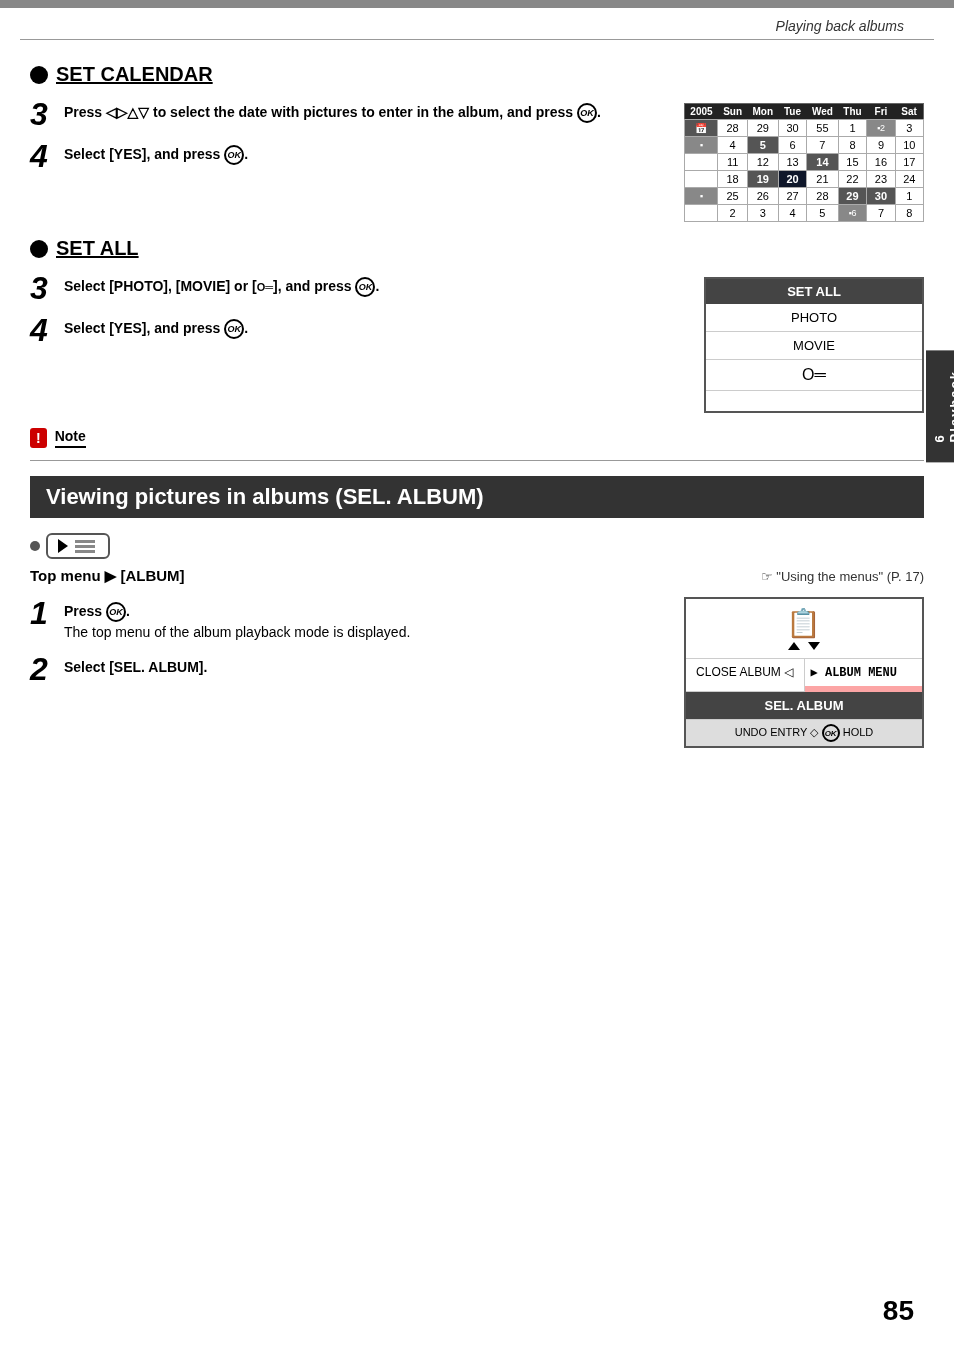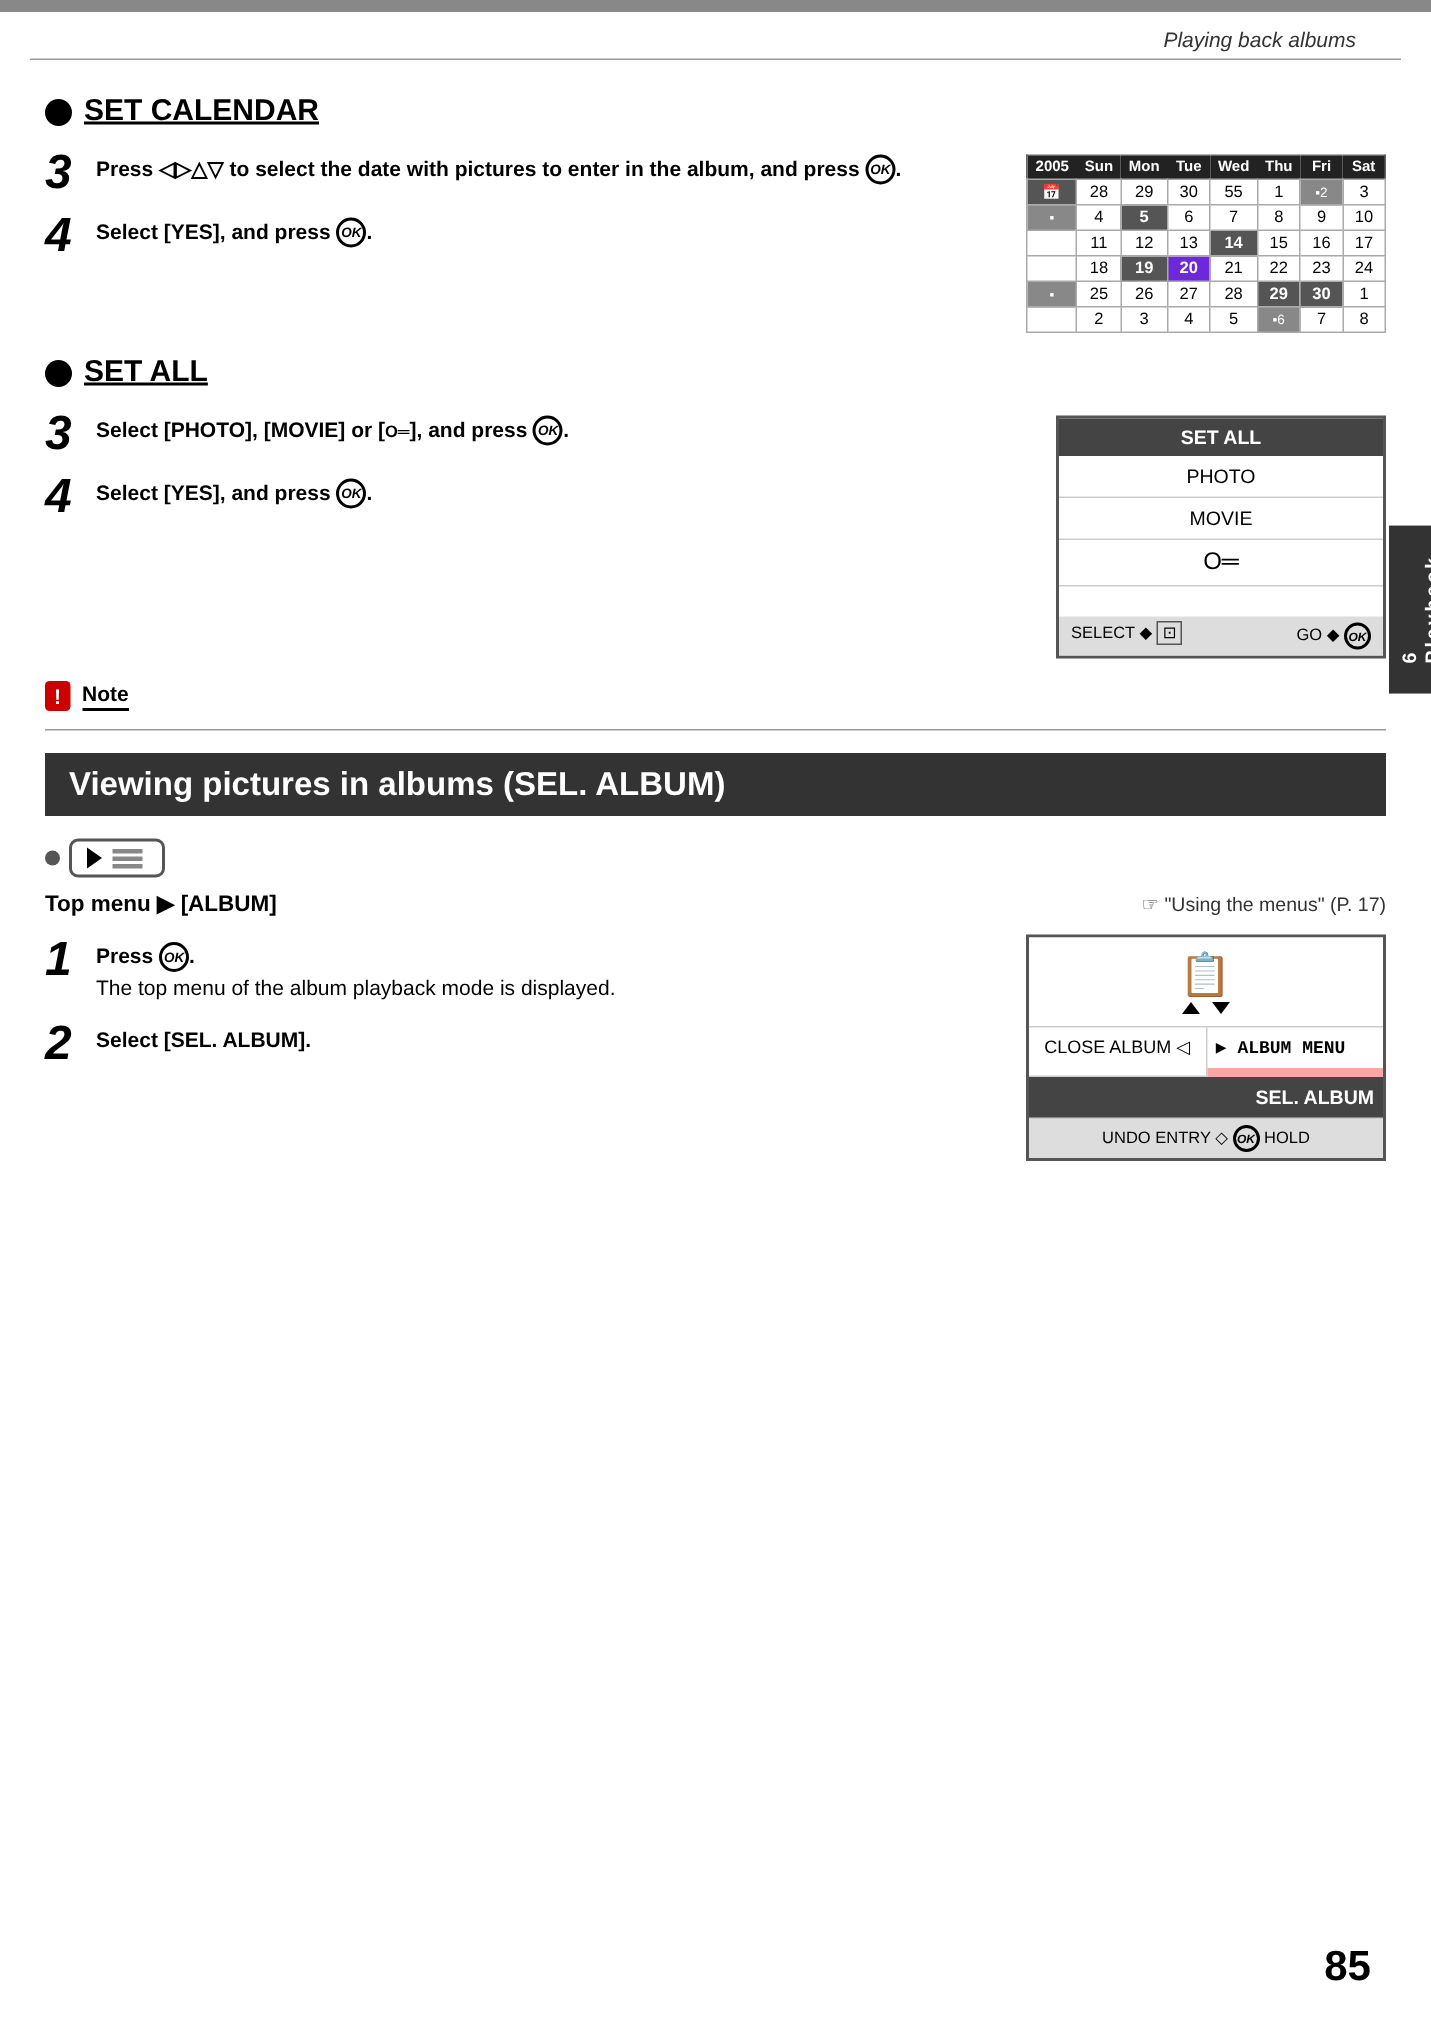--- a/index.html
+++ b/index.html
@@ -350,21 +350,21 @@
       flex: 1;
       text-align: left;
       padding: 6px;
       border-bottom: 6px solid #fca5a5;
       font-size: 12px;
       font-weight: bold;
       font-family: Liberation Mono, monospace;
     }
 
     .album-sel-row {
-      text-align: right;
+      text-align: center;
       padding: 6px;
       background: #444;
       color: #fff;
       font-weight: bold;
       border-bottom: 1px solid #ccc;
       font-size: 13px;
     }
 
     .album-footer {
       background: #ddd;
@@ -490,21 +490,21 @@
               <td>13</td>
               <td style="background:#555;color:#fff;font-weight:bold;">14</td>
               <td>15</td>
               <td>16</td>
               <td>17</td>
             </tr>
             <tr>
               <td></td>
               <td>18</td>
               <td style="background:#555;color:#fff;font-weight:bold;">19</td>
-              <td style="background:#6d28d9;color:#fff;font-weight:bold;">20</td>
+              <td style="background:#0f172a;color:#fff;font-weight:bold;">20</td>
               <td>21</td>
               <td>22</td>
               <td>23</td>
               <td>24</td>
             </tr>
             <tr>
               <td style="background:#888;color:#fff;font-size:9px;">▪</td>
               <td>25</td>
               <td>26</td>
               <td>27</td>
@@ -548,24 +548,20 @@
           </div>
         </div>
       </div>
 
       <div class="set-all-box">
         <div class="set-all-title">SET ALL</div>
         <div class="set-all-option">PHOTO</div>
         <div class="set-all-option">MOVIE</div>
         <div class="set-all-option" style="font-size:16px;">O═</div>
         <div style="height:20px;"></div>
-        <div class="set-all-footer">
-          <span>SELECT ◆ <span style="border:1px solid #555;padding:1px 3px;">⊡</span></span>
-          <span>GO ◆ <span class="inline-ok" style="width:18px;height:18px;font-size:8px;">OK</span></span>
-        </div>
       </div>
     </div>
 
     <div class="note-box">
       <div style="display:flex;align-items:flex-start;margin-right:10px;">
         <span class="note-icon">!</span>
         <span class="note-label">Note</span>
       </div>
     </div>
 

